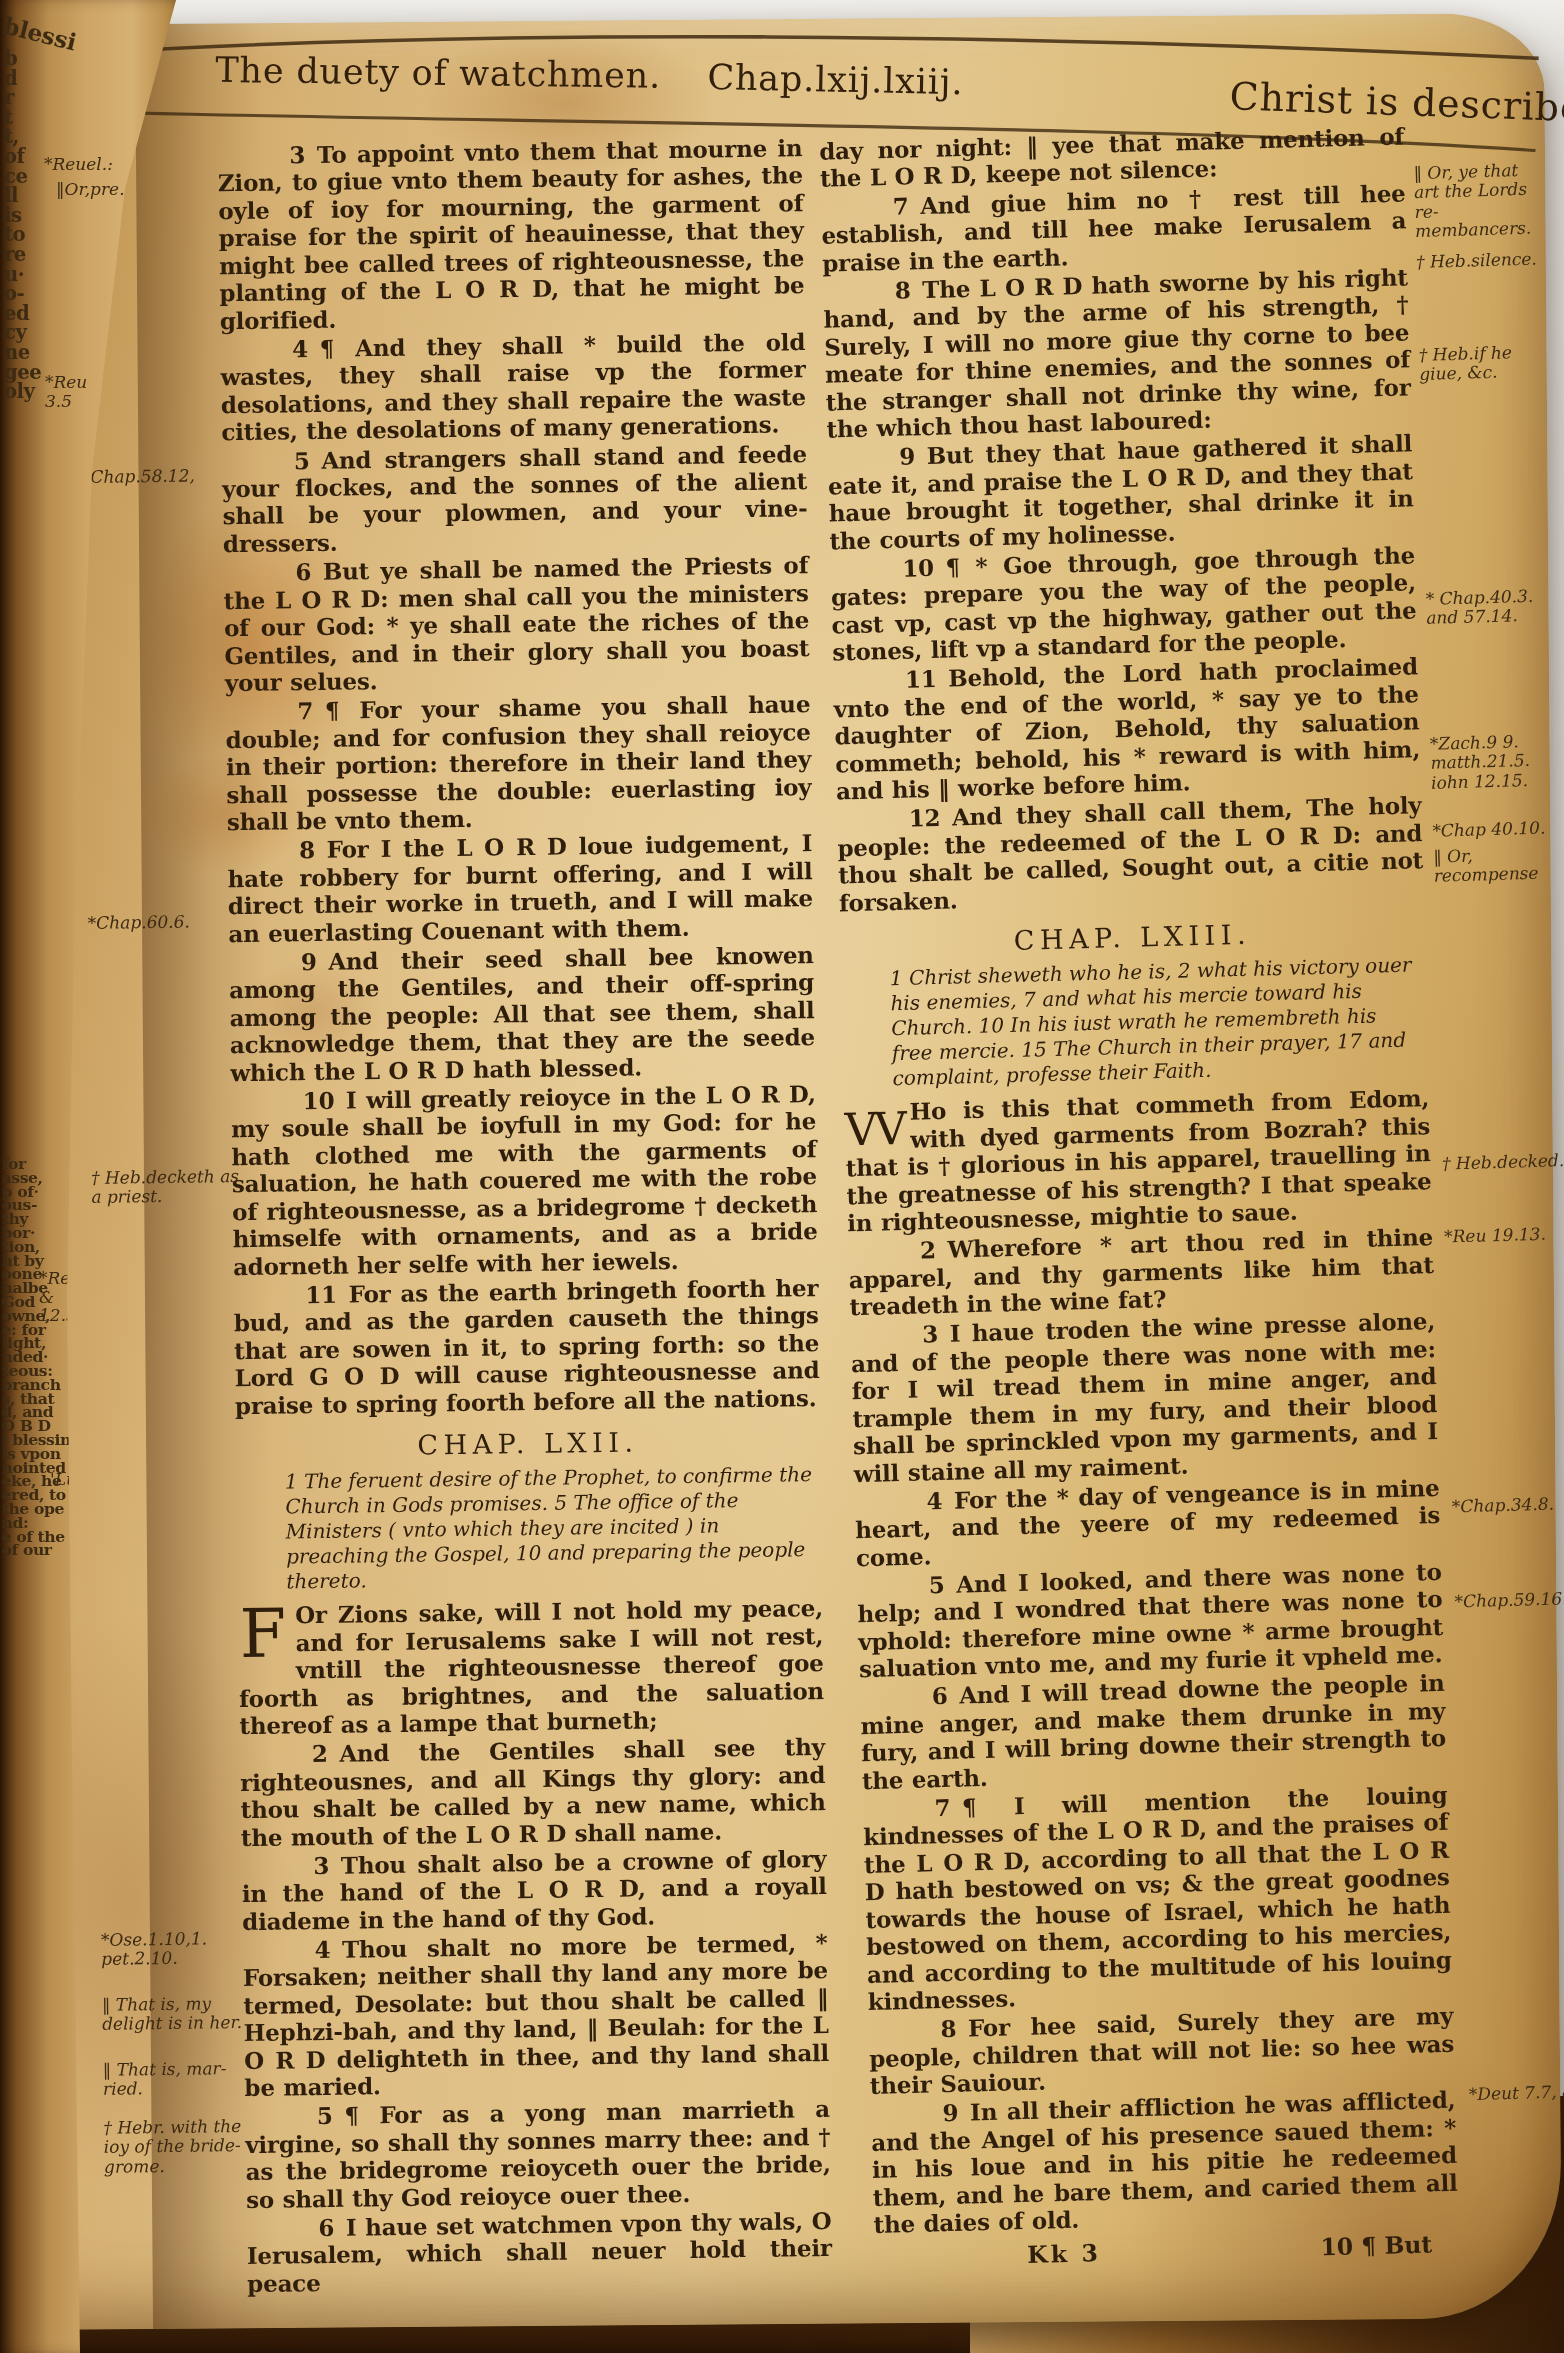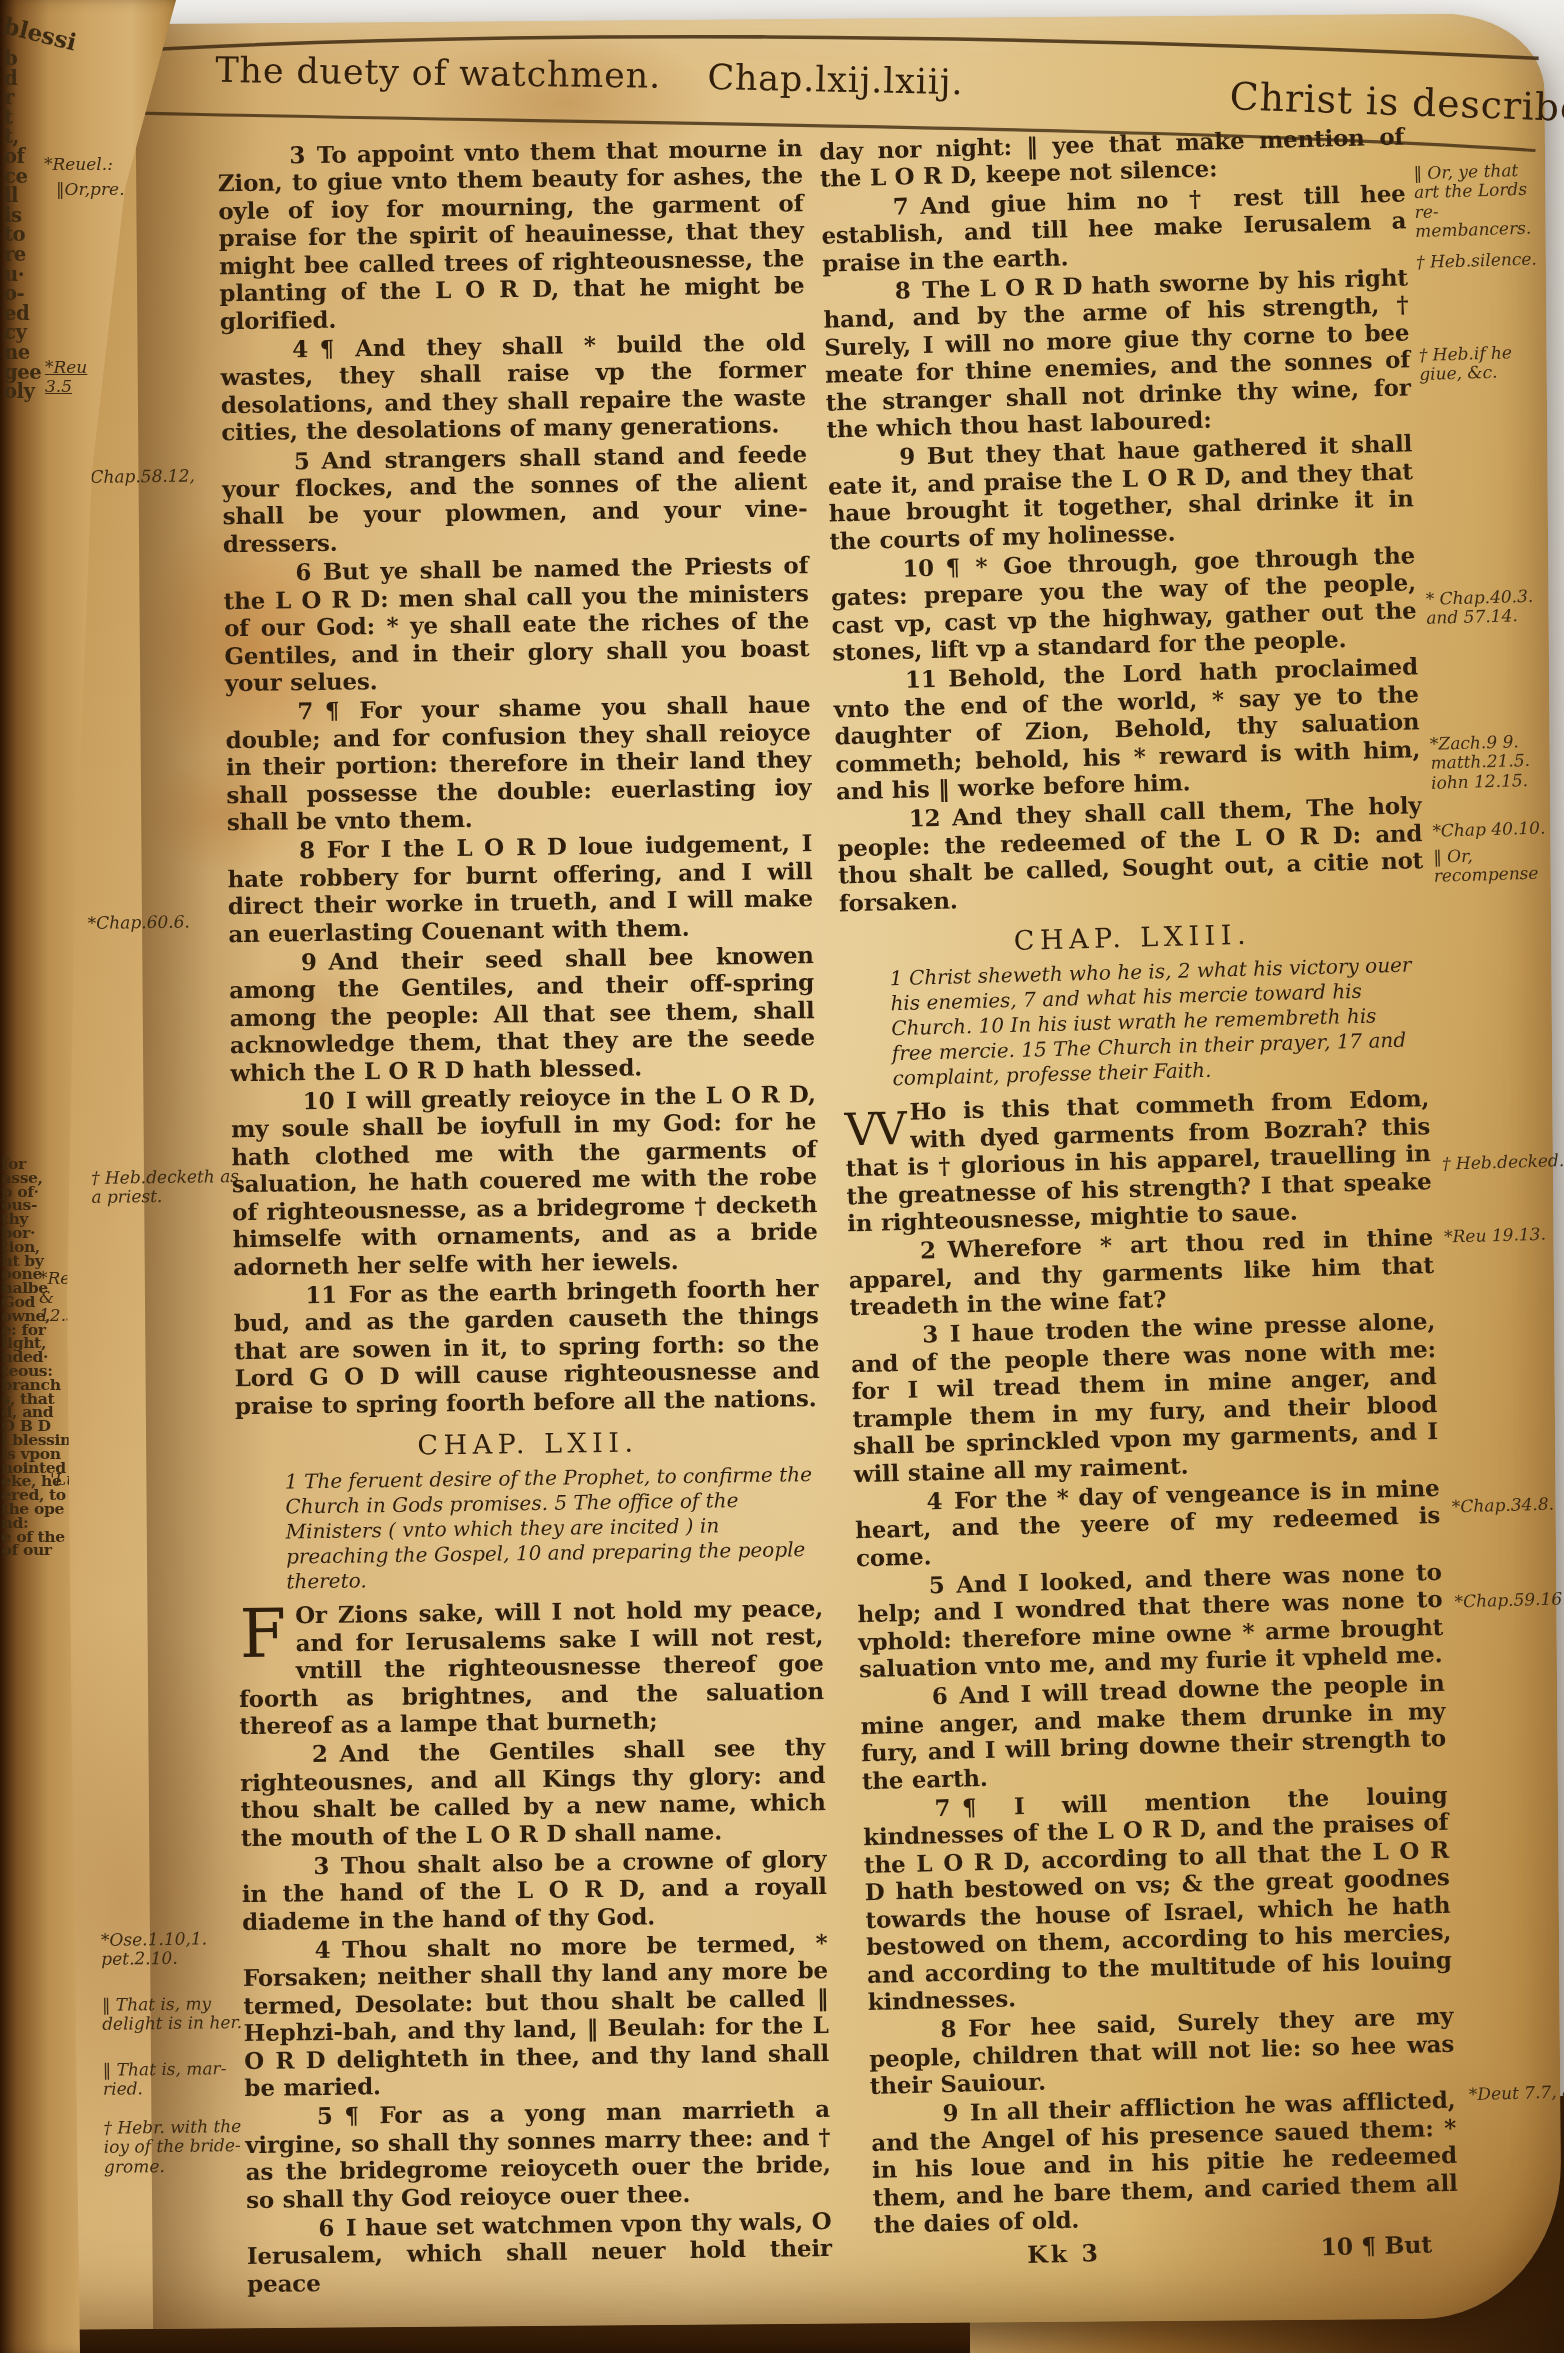--- a/index.html
+++ b/index.html
@@ -213,17 +213,17 @@
 is vpon
 nointed
 eke, he
 ered, to
 the ope
 nd:
 e of the
 of our</div>
   <div class="mfrag" style="left:44px;top:155px;">*Reuel.:</div>
   <div class="mfrag" style="left:44px;top:180px;margin-left:12px;">‖Or,pre.</div>
-  <div class="mfrag" style="left:45px;top:358px;text-decoration:underline;">*Reu 3.5</div>
+  <div class="mfrag" style="left:45px;top:373px;">*Reu 3.5</div>
   <div class="mfrag" style="left:39px;top:1269px;width:47px;">*Reue: &amp; 12.5</div>
   <div class="mfrag" style="left:50px;top:1470px;">'Luke</div>
 </div>
 
 
 </body></html>

